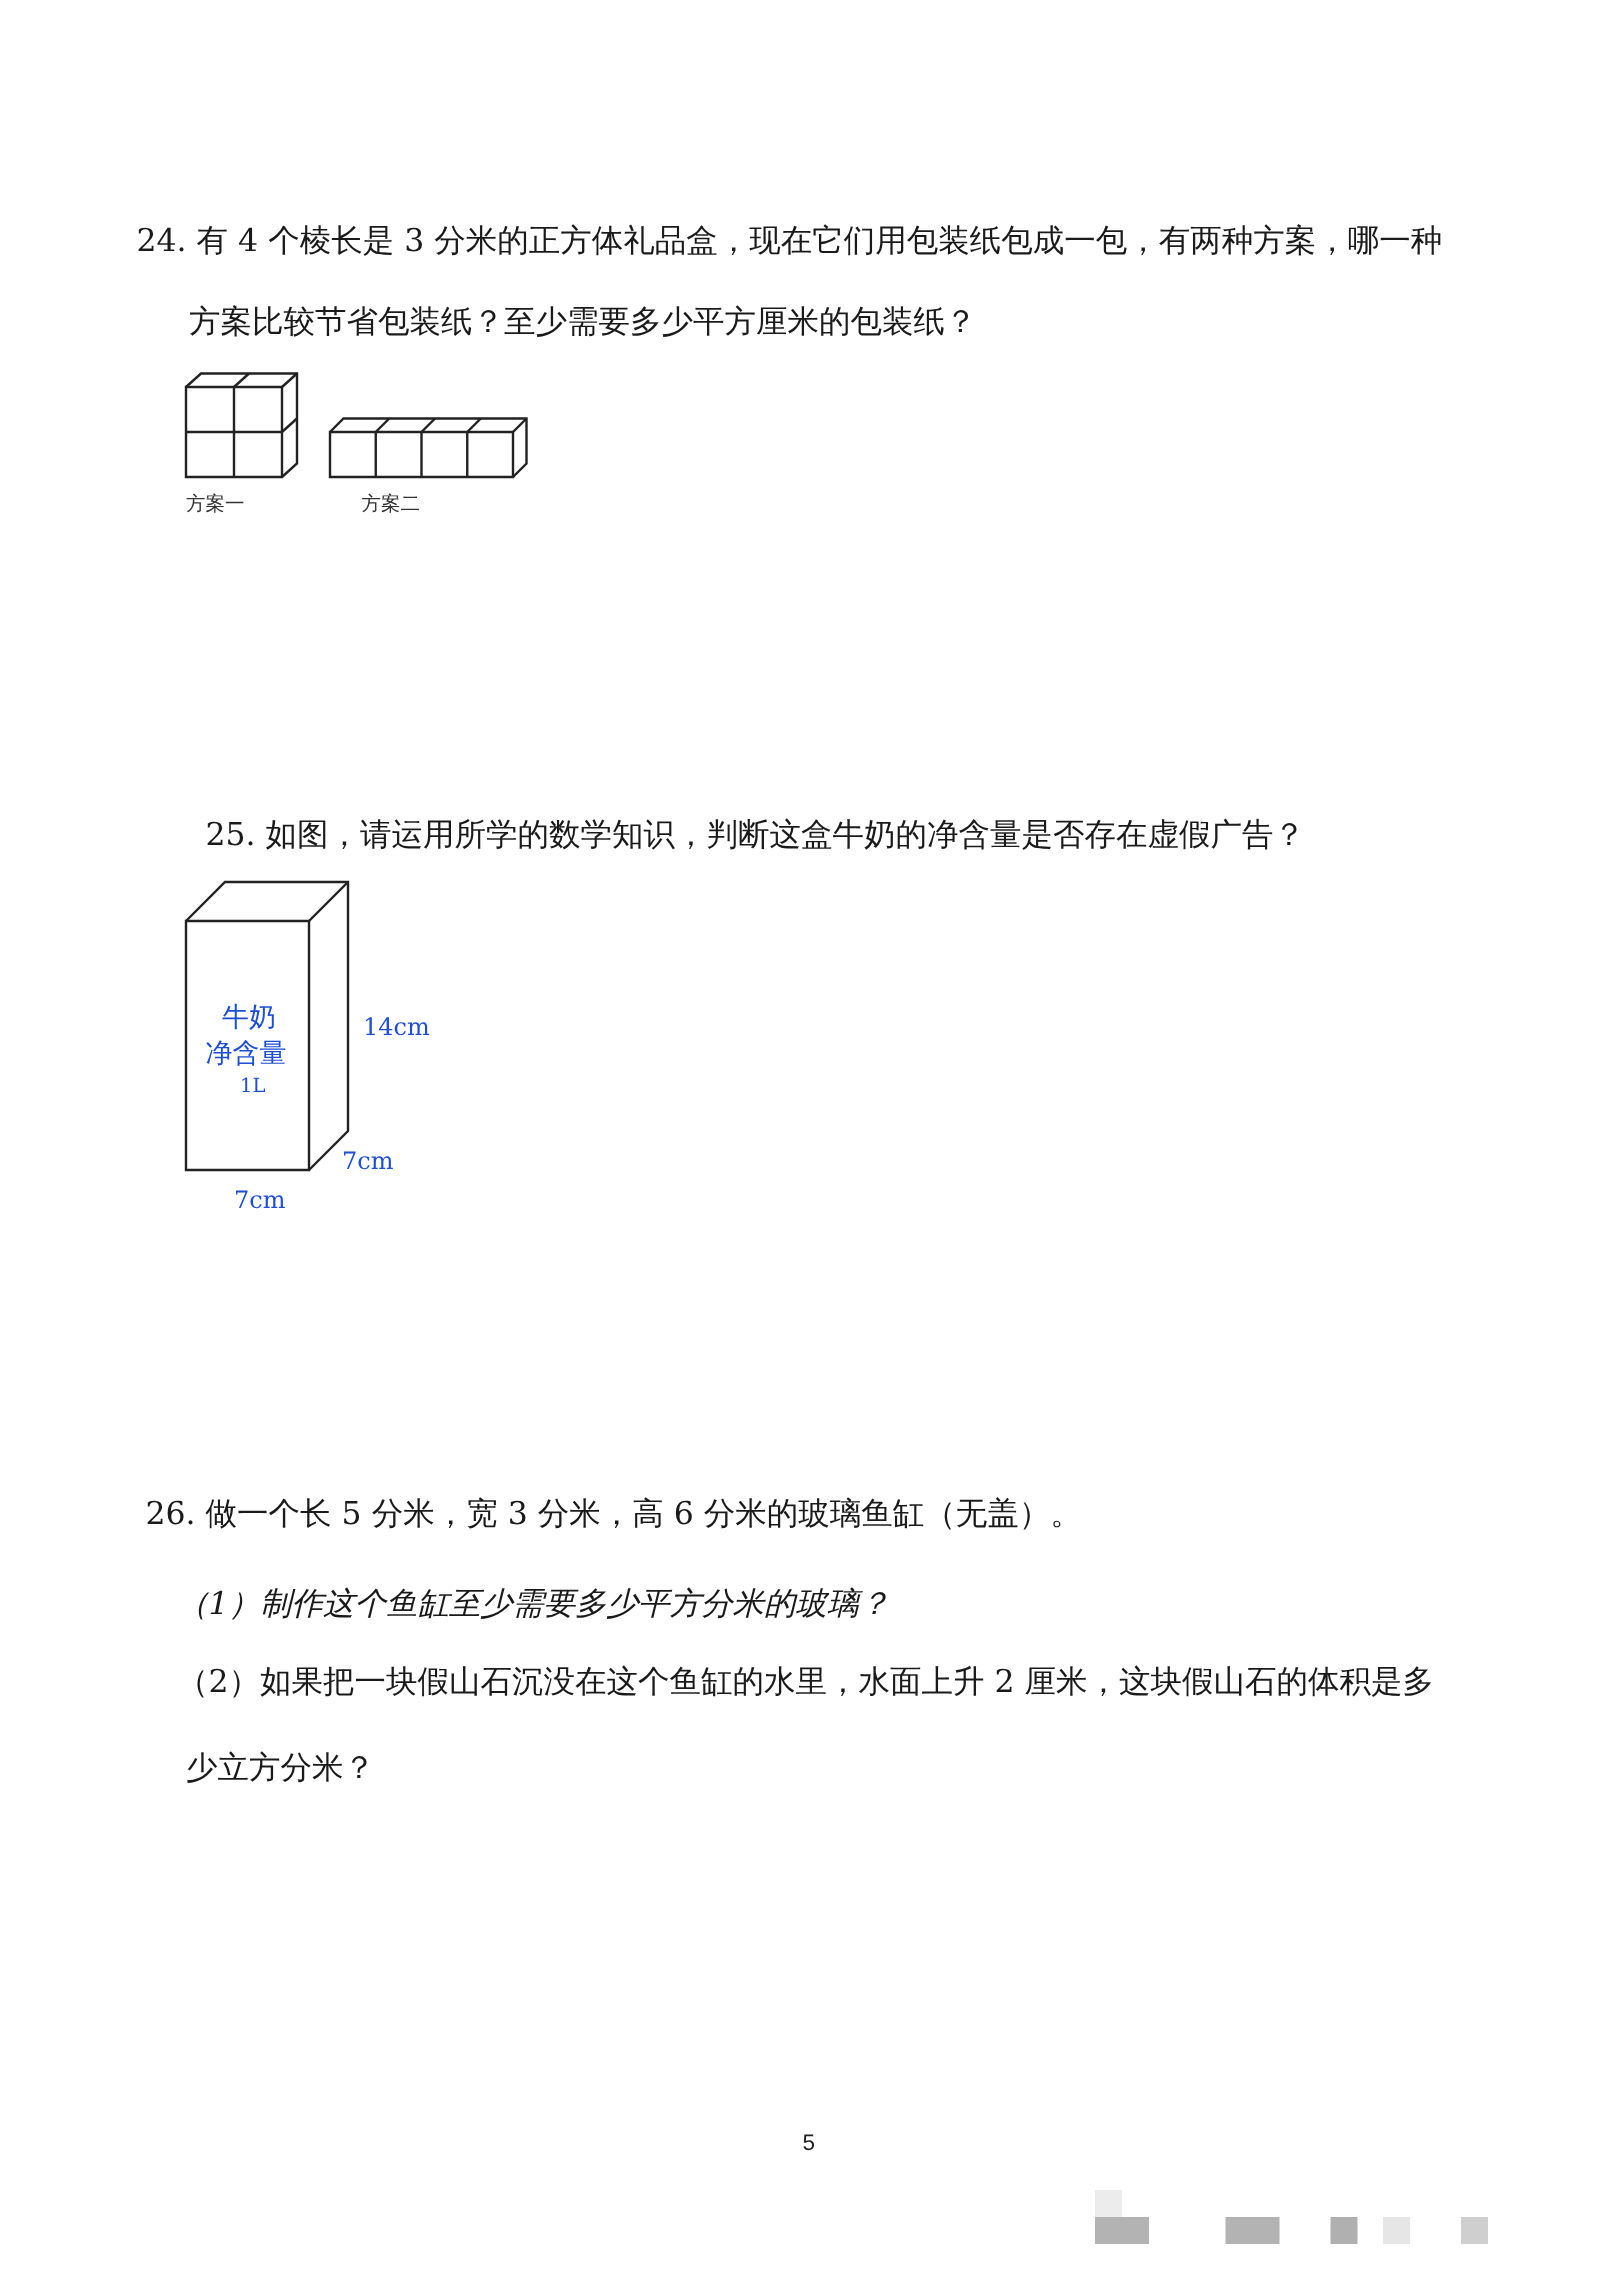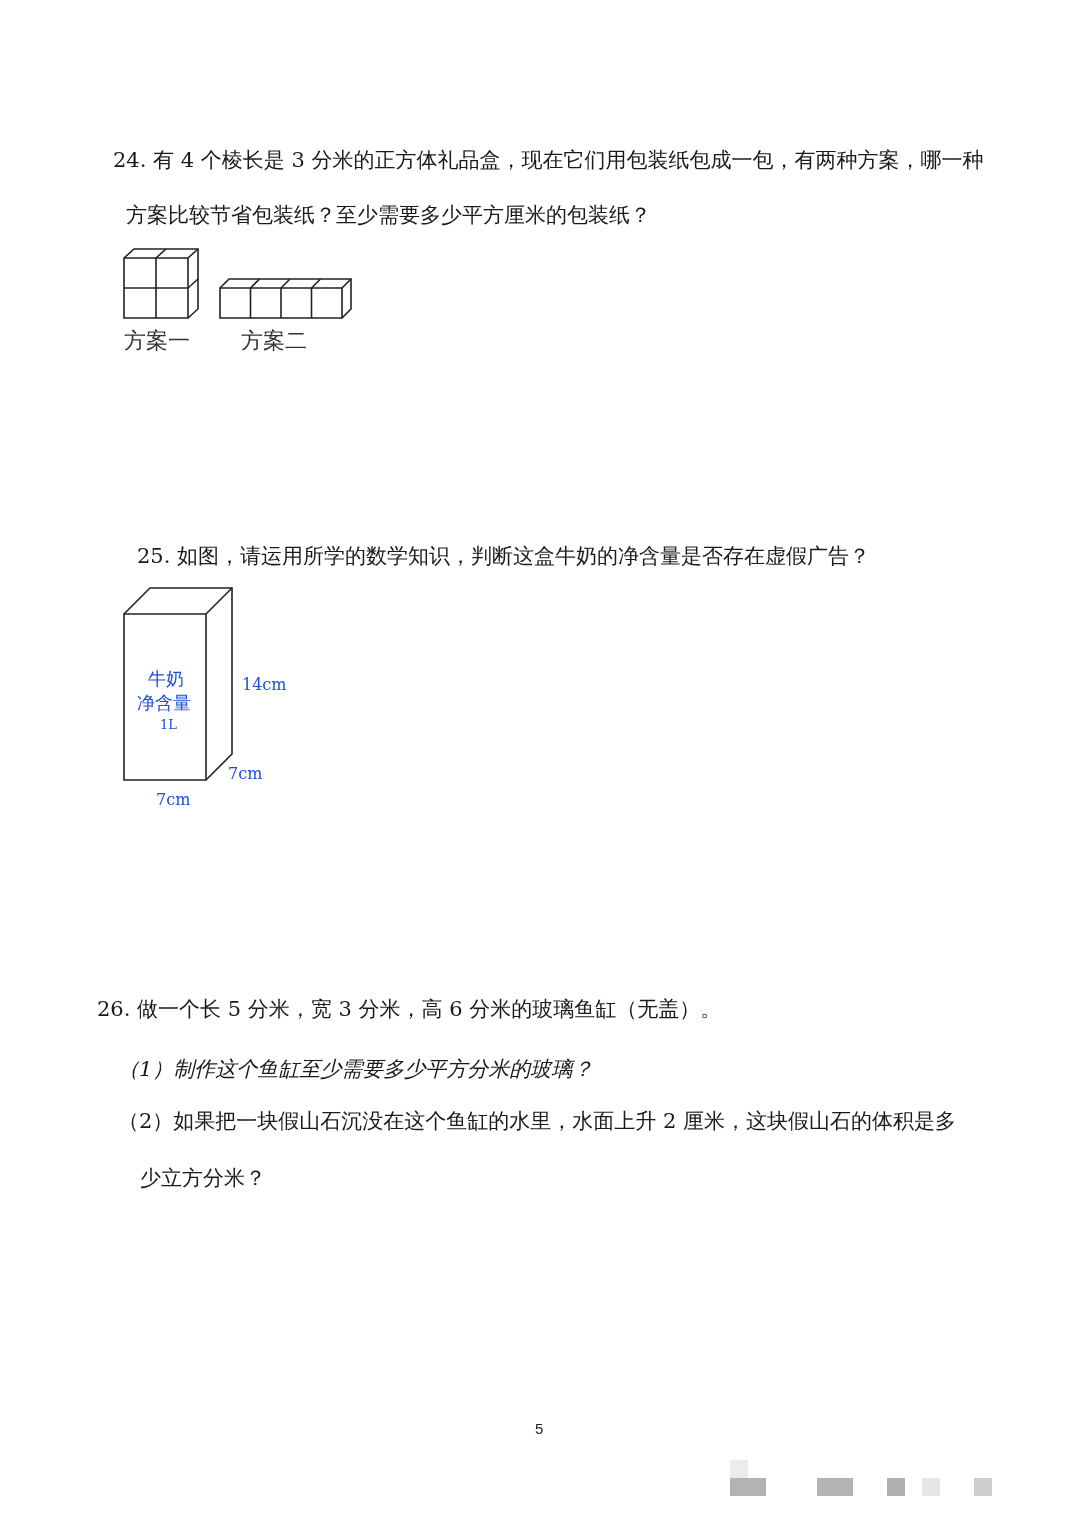--- a/index.html
+++ b/index.html
@@ -1,28 +1,28 @@
 <!DOCTYPE html>
 <html><head>
 <meta charset="utf-8">
 <style>
   html, body { margin:0; padding:0; background:#ffffff; }
   body { width:1080px; height:1526px; position:relative; overflow:hidden;
          font-family:"DejaVu Serif","Liberation Serif",serif; color:#1a1a1a; }
   .txt { position:absolute; font-size:21px; white-space:nowrap; line-height:1; }
-  .lbl { position:absolute; font-size:22px; white-space:nowrap; line-height:1; color:#333; }
+  .lbl { position:absolute; font-size:13px; white-space:nowrap; line-height:1; color:#333; }
   .small { position:absolute; font-size:16px; white-space:nowrap; line-height:1; color:#1d4ed8; }
   svg { position:absolute; }
   .pagenum { position:absolute; font-family:"Liberation Sans",sans-serif; font-size:15px; color:#222; }
   .blk { position:absolute; }
 </style>
 </head>
 <body>
 
-<div class="txt" style="left:113px;top:150px;">24.  有 4 个棱长是 3 分米的正方体礼品盒，现在它们用包装纸包成一包，有两种方案，哪一种</div>
+<div class="txt" style="left:91px;top:150px;">24.  有 4 个棱长是 3 分米的正方体礼品盒，现在它们用包装纸包成一包，有两种方案，哪一种</div>
 <div class="txt" style="left:126px;top:206px;font-family:Liberation Mono, monospace;">方案比较节省包装纸？至少需要多少平方厘米的包装纸？</div>
 
 <svg style="left:118px;top:246px;" width="82" height="76" viewBox="0 0 82 76">
   <g fill="none" stroke="#222" stroke-width="1.6">
     <polygon points="6,12 70,12 70,72 6,72"></polygon>
     <line x1="38" y1="12" x2="38" y2="72"></line>
     <line x1="6" y1="42" x2="70" y2="42"></line>
     <polyline points="6,12 16,3 80,3 80,63 70,72"></polyline>
     <line x1="38" y1="12" x2="48" y2="3"></line>
     <line x1="70" y1="12" x2="80" y2="3"></line>
@@ -58,21 +58,21 @@
 <div class="small" style="left:148px;top:670px;font-size:18px;">牛奶</div>
 <div class="small" style="left:137px;top:694px;font-size:18px;">净含量</div>
 <div class="small" style="left:160px;top:718px;font-size:13px;">1L</div>
 <div class="small" style="left:242px;top:677px;">14cm</div>
 <div class="small" style="left:228px;top:766px;">7cm</div>
 <div class="small" style="left:156px;top:792px;">7cm</div>
 
 <div class="txt" style="left:97px;top:999px;">26.  做一个长 5 分米，宽 3 分米，高 6 分米的玻璃鱼缸（无盖）。</div>
 <div class="txt" style="left:118px;top:1059px;font-style:italic;">（1）制作这个鱼缸至少需要多少平方分米的玻璃？</div>
 <div class="txt" style="left:118px;top:1111px;">（2）如果把一块假山石沉没在这个鱼缸的水里，水面上升 2 厘米，这块假山石的体积是多</div>
-<div class="txt" style="left:140px;top:1168px;">少立方分米？</div>
+<div class="txt" style="left:124px;top:1168px;">少立方分米？</div>
 
 <div class="pagenum" style="left:535px;top:1420px;">5</div>
 
 <div class="blk" style="left:730px;top:1460px;width:18px;height:18px;background:#ececec;"></div>
 <div class="blk" style="left:730px;top:1478px;width:36px;height:18px;background:#b3b3b3;"></div>
 <div class="blk" style="left:817px;top:1478px;width:36px;height:18px;background:#b3b3b3;"></div>
 <div class="blk" style="left:887px;top:1478px;width:18px;height:18px;background:#b0b0b0;"></div>
 <div class="blk" style="left:922px;top:1478px;width:18px;height:18px;background:#e6e6e6;"></div>
 <div class="blk" style="left:974px;top:1478px;width:18px;height:18px;background:#cfcfcf;"></div>
 

